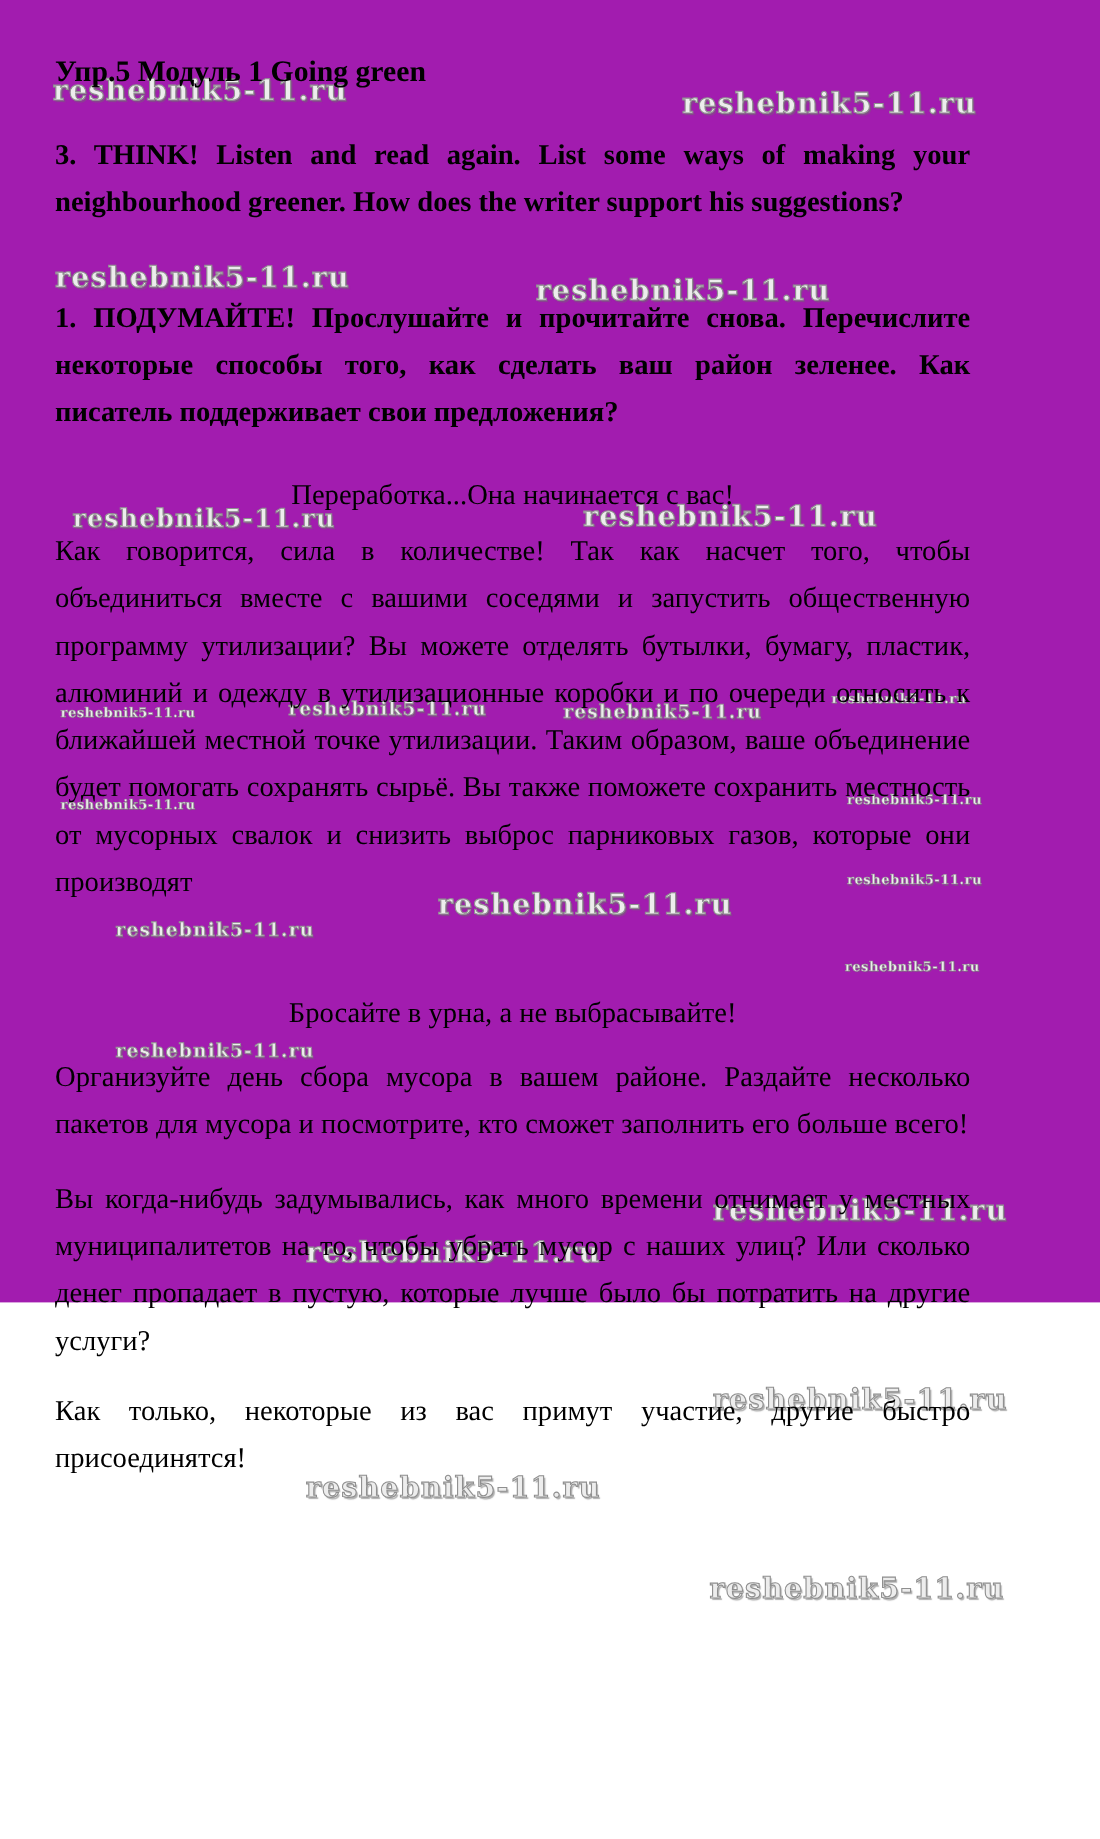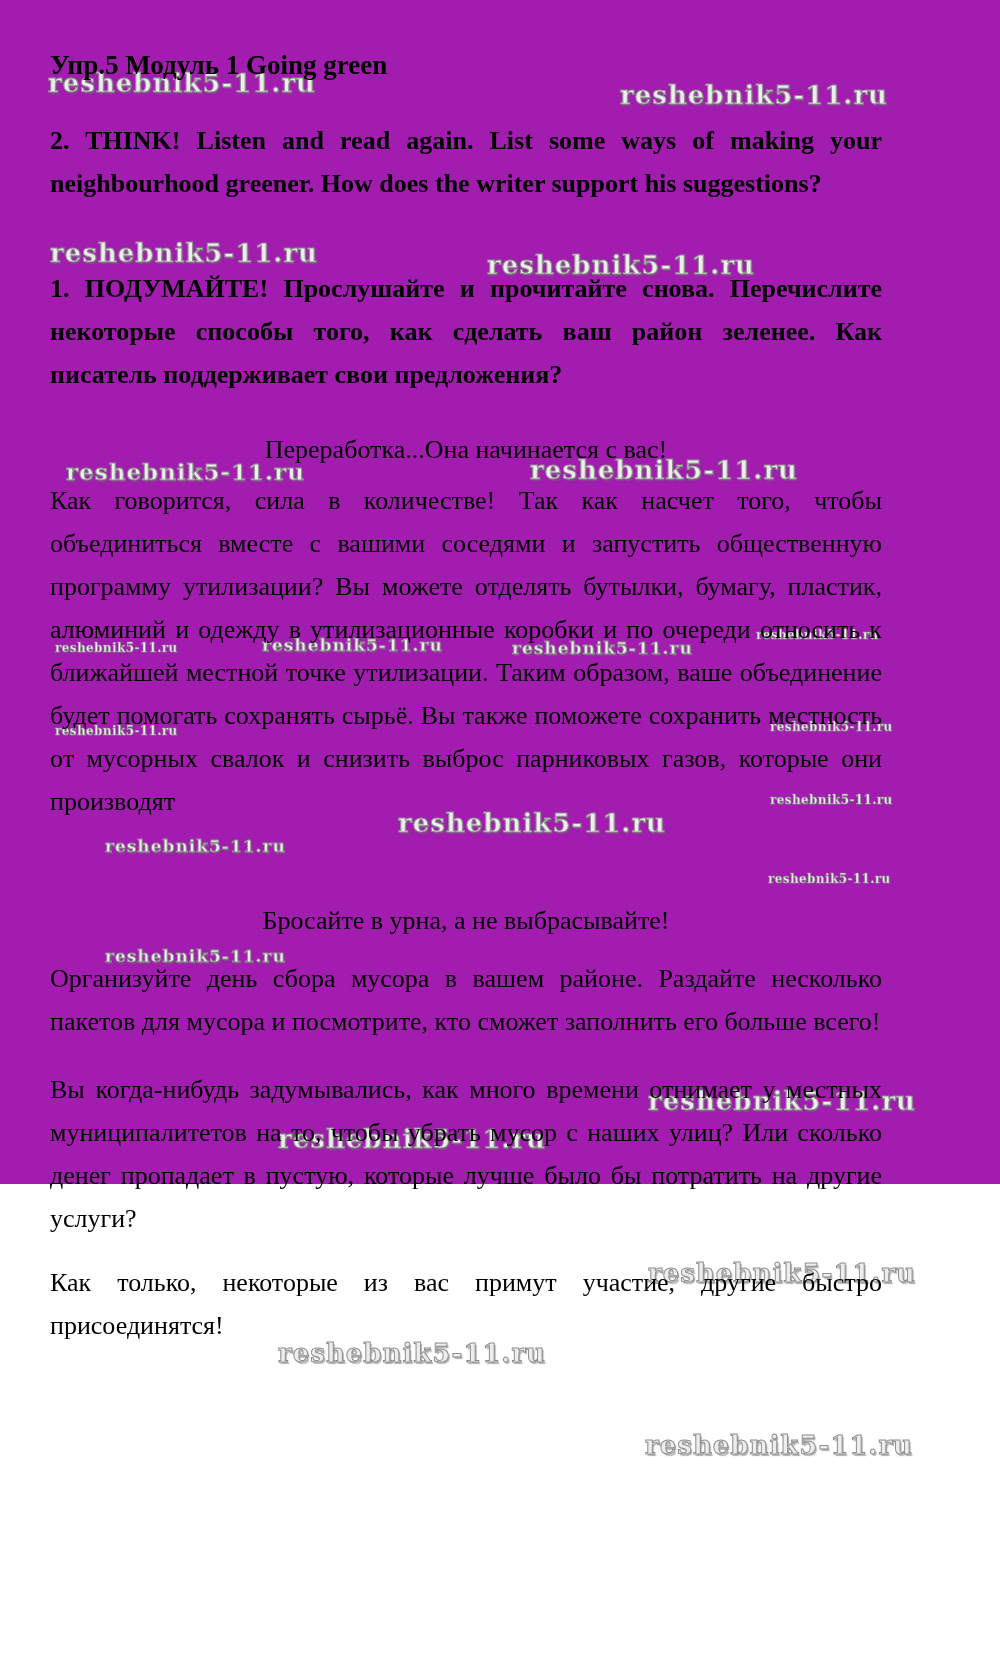--- a/index.html
+++ b/index.html
@@ -95,21 +95,21 @@
   <span class="wm wm-xl" style="left:648px; top:1086px;">reshebnik5-11.ru</span>
   <span class="wm wm-xl" style="left:278px; top:1124px;">reshebnik5-11.ru</span>
   <span class="wm wm-xl" style="left:648px; top:1258px;">reshebnik5-11.ru</span>
   <span class="wm wm-xl" style="left:278px; top:1338px;">reshebnik5-11.ru</span>
   <span class="wm wm-xl" style="left:645px; top:1430px;">reshebnik5-11.ru</span>
 
   <div class="content">
 
     <div class="title">Упр.5 Модуль 1 Going green</div>
 
-    <div class="para bold mt-task-en">2. THINK! Listen and read again. List some ways of making your neighbourhood greener. How does the writer support his suggestions?</div>
+    <div class="para bold mt-task-en">3. THINK! Listen and read again. List some ways of making your neighbourhood greener. How does the writer support his suggestions?</div>
 
     <div class="para bold mt-task-ru">1. ПОДУМАЙТЕ! Прослушайте и прочитайте снова. Перечислите некоторые способы того, как сделать ваш район зеленее. Как писатель поддерживает свои предложения?</div>
 
     <div class="centered mt-head1">Переработка...Она начинается с вас!</div>
 
     <div class="para mt-para1">Как говорится, сила в количестве! Так как насчет того, чтобы объединиться вместе с вашими соседями и запустить общественную программу утилизации? Вы можете отделять бутылки, бумагу, пластик, алюминий и одежду в утилизационные коробки и по очереди относить к ближайшей местной точке утилизации. Таким образом, ваше объединение будет помогать сохранять сырьё. Вы также поможете сохранить местность от мусорных свалок и снизить выброс парниковых газов, которые они производят</div>
 
     <div class="centered mt-head2">Бросайте в урна, а не выбрасывайте!</div>
 
     <div class="para mt-para3">Организуйте день сбора мусора в вашем районе. Раздайте несколько пакетов для мусора и посмотрите, кто сможет заполнить его больше всего!</div>

